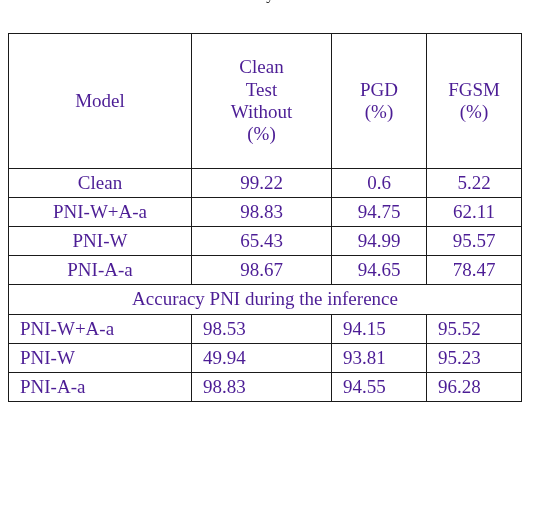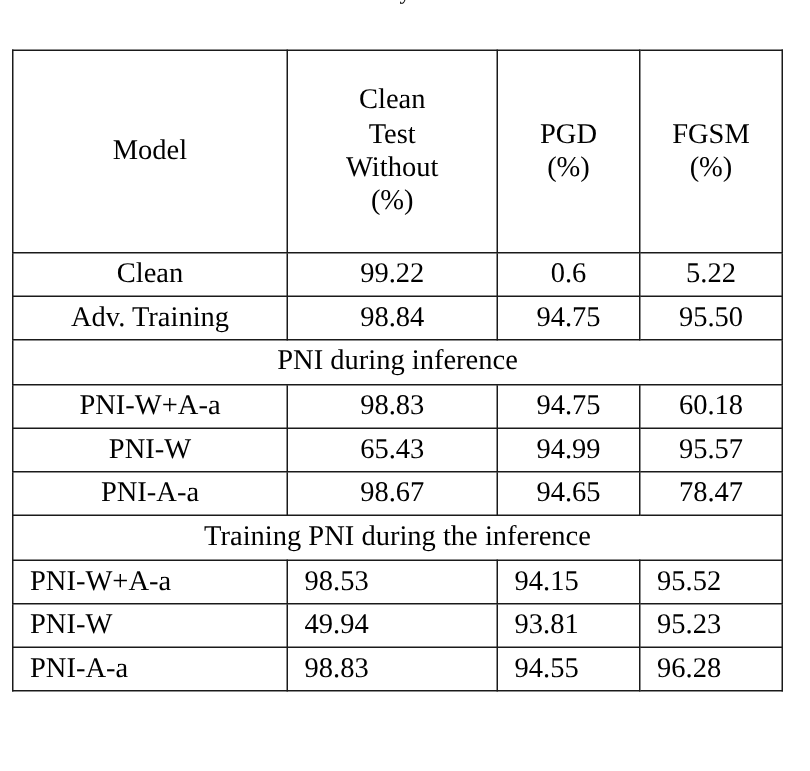--- a/index.html
+++ b/index.html
@@ -47,21 +47,21 @@
     font-size: 19px;
     line-height: 1.16;
   }
 
   table.results td,
   table.results th {
     border: 1.6px solid #1a1a1a;
     padding: 0;
     font-weight: normal;
     vertical-align: middle;
-    color: #000000;
+    color: #4c1d95;
   }
 
   
   col.c-model  { width: 183px; }
   col.c-clean  { width: 140px; }
   col.c-pgd    { width: 95px;  }
   col.c-fgsm   { width: 95px;  }
 
   
   thead td {
@@ -141,48 +141,39 @@
       </tr>
     </thead>
     <tbody id="table-body">
         <tr>
           <td>Clean</td>
           <td>99.22</td>
           <td>0.6</td>
           <td>5.22</td>
         </tr>
         <tr>
-          <td>Adv. Training</td>
-          <td>98.84</td>
-          <td>94.75</td>
-          <td>95.50</td>
-        </tr>
-        <tr>
-          <td class="section-row" colspan="4">PNI during inference</td>
-        </tr>
-        <tr>
           <td>PNI-W+A-a</td>
           <td>98.83</td>
           <td>94.75</td>
-          <td>60.18</td>
+          <td>62.11</td>
         </tr>
         <tr>
           <td>PNI-W</td>
           <td>65.43</td>
           <td>94.99</td>
           <td>95.57</td>
         </tr>
         <tr>
           <td>PNI-A-a</td>
           <td>98.67</td>
           <td>94.65</td>
           <td>78.47</td>
         </tr>
         <tr>
-          <td class="section-row" colspan="4">Training PNI during the inference</td>
+          <td class="section-row" colspan="4">Accuracy PNI during the inference</td>
         </tr>
         <tr class="align-left">
           <td>PNI-W+A-a</td>
           <td>98.53</td>
           <td>94.15</td>
           <td>95.52</td>
         </tr>
         <tr class="align-left">
           <td>PNI-W</td>
           <td>49.94</td>

